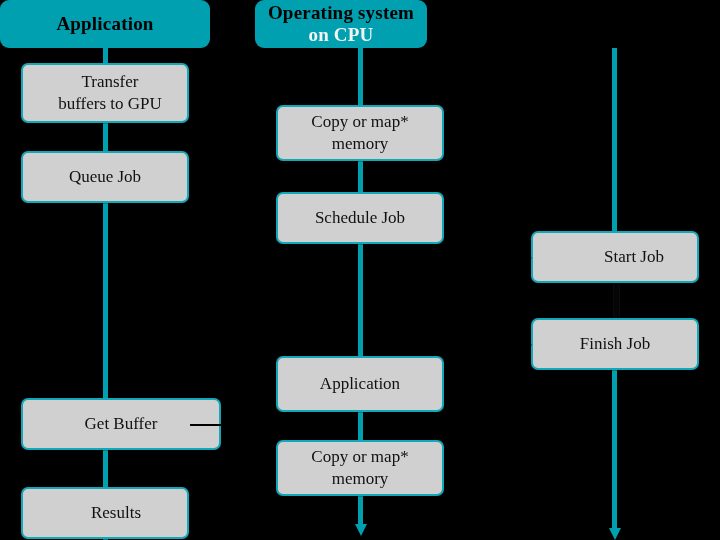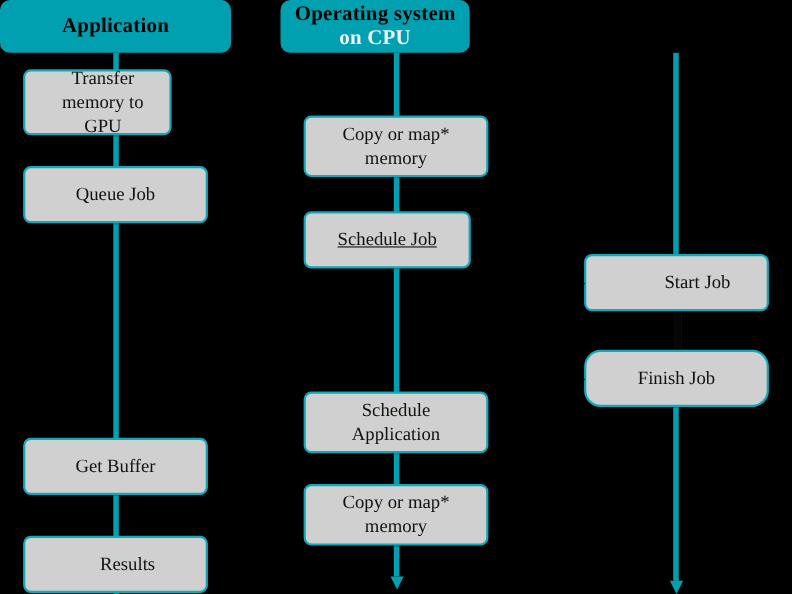--- a/index.html
+++ b/index.html
@@ -50,32 +50,32 @@
   }
 </style>
 </head>
 <body>
 
 <div id="stage">
     <div class="lane-header" style="left: 0px; top: 0px; width: 210px;">
       <span class="l1" style="color: rgb(0, 0, 0);">Application</span>
     </div>
     <div class="lifeline" style="left: 103px; top: 48px; height: 492px;"></div>
-    <div class="node" style="left: 21px; top: 63px; width: 135px; height: 60px; padding-left: 16px;">
+    <div class="node" style="left: 21px; top: 63px; width: 168px; height: 60px; padding-left: 16px;">
       <div>
         <span>Transfer</span>
-        <span>memory to GPU</span>
+        <span>buffers to GPU</span>
       </div>
     </div>
     <div class="node" style="left: 21px; top: 151px; width: 168px; height: 52px;">
       <div>
         <span>Queue Job</span>
       </div>
     </div>
-    <div class="node" style="left: 21px; top: 398px; width: 168px; height: 52px;">
+    <div class="node" style="left: 21px; top: 398px; width: 200px; height: 52px;">
       <div>
         <span>Get Buffer</span>
       </div>
     </div>
     <div class="node" style="left: 21px; top: 487px; width: 168px; height: 52px; padding-left: 28px;">
       <div>
         <span>Results</span>
       </div>
     </div>
     <div class="lane-header" style="left: 255px; top: 0px; width: 172px;">
@@ -83,47 +83,46 @@
       <span class="l2" style="color: rgb(242, 242, 242);">on CPU</span>
     </div>
     <div class="lifeline" style="left: 358px; top: 48px; height: 476px;"></div>
     <div class="arrowhead" style="left: 355px; top: 524px;"></div>
     <div class="node" style="left: 276px; top: 105px; width: 168px; height: 56px;">
       <div>
         <span>Copy or map*</span>
         <span>memory</span>
       </div>
     </div>
-    <div class="node" style="left: 276px; top: 192px; width: 152px; height: 52px; text-decoration: underline;">
+    <div class="node" style="left: 276px; top: 192px; width: 168px; height: 52px;">
       <div>
         <span>Schedule Job</span>
       </div>
     </div>
     <div class="node" style="left: 276px; top: 356px; width: 168px; height: 56px;">
       <div>
-        <span>Schedule</span>
         <span>Application</span>
       </div>
     </div>
     <div class="node" style="left: 276px; top: 440px; width: 168px; height: 56px;">
       <div>
         <span>Copy or map*</span>
         <span>memory</span>
       </div>
     </div>
     <div class="lifeline" style="left: 612px; top: 48px; height: 183px;"></div>
     <div class="lifeline dark" style="left: 613px; top: 283px; height: 35px;"></div>
     <div class="lifeline" style="left: 612px; top: 370px; height: 158px;"></div>
     <div class="arrowhead" style="left: 609px; top: 528px;"></div>
     <div class="node" style="left: 531px; top: 231px; width: 168px; height: 52px; padding-left: 44px;">
       <div>
         <span>Start Job</span>
       </div>
     </div>
-    <div class="node" style="left: 531px; top: 318px; width: 168px; height: 52px; border-radius: 15px;">
+    <div class="node" style="left: 531px; top: 318px; width: 168px; height: 52px;">
       <div>
         <span>Finish Job</span>
       </div>
     </div>
     <div class="xarrow" style="left: 190px; top: 100px; width: 86px;"></div>
     <div class="xarrow" style="left: 190px; top: 177px; width: 86px;"></div>
     <div class="xarrow" style="left: 445px; top: 257px; width: 86px;"></div>
     <div class="xarrow" style="left: 445px; top: 344px; width: 86px;"></div>
     <div class="xarrow" style="left: 190px; top: 424px; width: 86px;"></div>
     <div class="xarrow" style="left: 190px; top: 513px; width: 86px;"></div>

